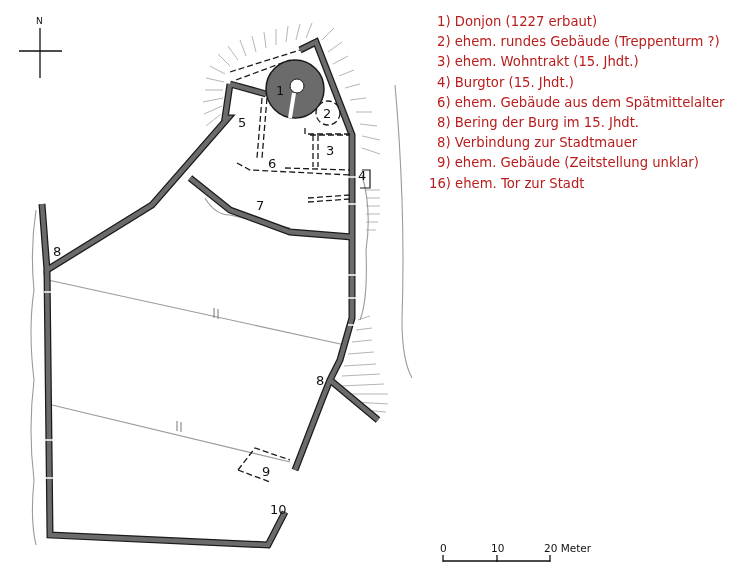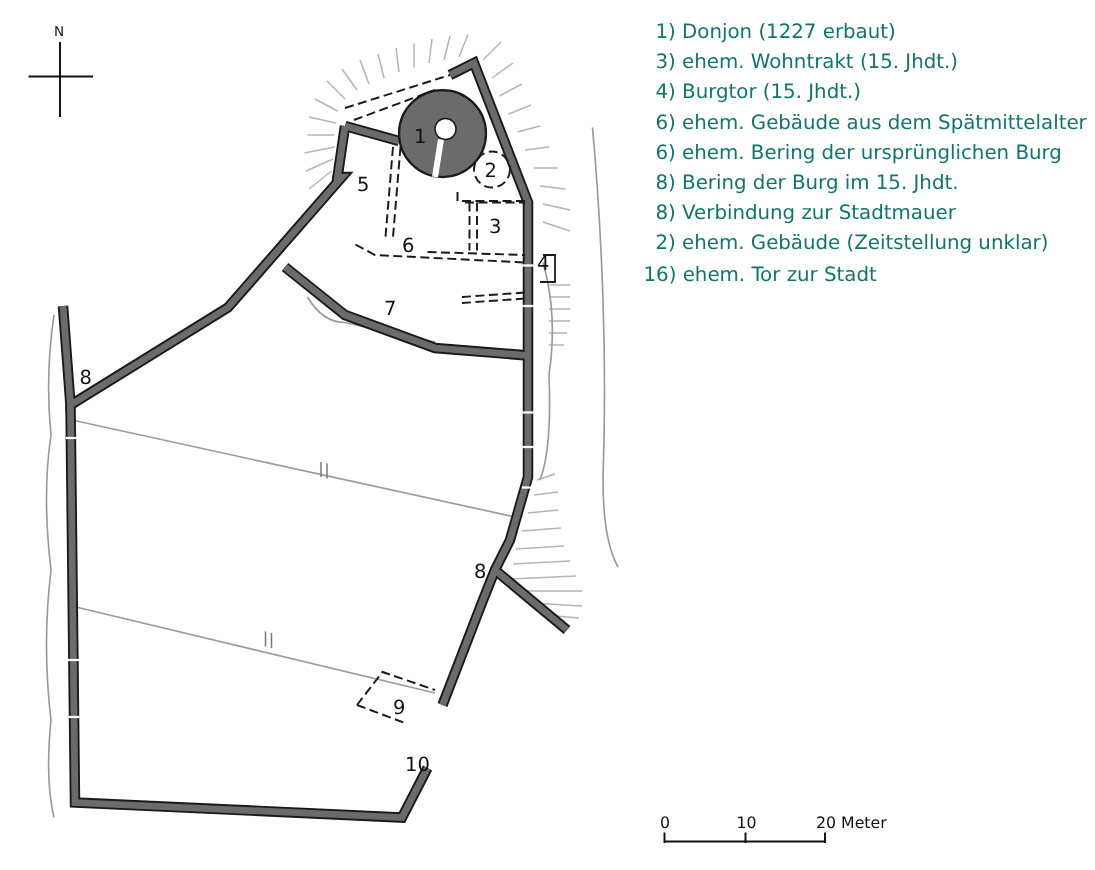--- a/index.html
+++ b/index.html
@@ -1,18 +1,18 @@
 <!DOCTYPE html>
 <html><head>
 <meta charset="utf-8">
 <style>
   html,body{margin:0;padding:0;background:#ffffff;}
   body{width:730px;height:580px;position:relative;overflow:hidden;font-family:"DejaVu Sans","Liberation Sans",sans-serif;}
   #map{position:absolute;left:0;top:0;width:730px;height:580px;}
-  .legend{position:absolute;left:437px;top:12px;font-size:13.2px;color:#0f766e;line-height:20.2px;}
+  .legend{position:absolute;left:437px;top:12px;font-size:13.2px;color:#b91c1c;line-height:20.2px;}
   .legend div{white-space:nowrap;}
   .lbl{font-family:"DejaVu Sans",sans-serif;font-size:13px;fill:#111;}
   .scale-text{font-family:"DejaVu Sans",sans-serif;font-size:10.5px;fill:#111;}
   .north-text{font-family:"DejaVu Sans",sans-serif;font-size:9px;fill:#111;}
 </style>
 </head>
 <body>
 
 <svg id="map" viewBox="0 0 730 580" xmlns="http://www.w3.org/2000/svg">
 
@@ -152,21 +152,21 @@
     <line x1="497" y1="555" x2="497" y2="562" stroke="#111" stroke-width="1.3"></line>
     <line x1="550" y1="555" x2="550" y2="562" stroke="#111" stroke-width="1.3"></line>
     <text class="scale-text" x="440" y="552">0</text>
     <text class="scale-text" x="491" y="552">10</text>
     <text class="scale-text" x="544" y="552">20 Meter</text>
   </g>
 </svg>
 
 <div class="legend">
   <div>1) Donjon (1227 erbaut)</div>
+  <div>2) ehem. rundes Gebäude (Treppenturm ?)</div>
   <div>3) ehem. Wohntrakt (15. Jhdt.)</div>
   <div>4) Burgtor (15. Jhdt.)</div>
   <div>6) ehem. Gebäude aus dem Spätmittelalter</div>
-  <div>6) ehem. Bering der ursprünglichen Burg</div>
   <div>8) Bering der Burg im 15. Jhdt.</div>
   <div>8) Verbindung zur Stadtmauer</div>
-  <div>2) ehem. Gebäude (Zeitstellung unklar)</div>
+  <div>9) ehem. Gebäude (Zeitstellung unklar)</div>
   <div style="margin-left:-8px">16) ehem. Tor zur Stadt</div>
 </div>
 
 </body></html>

